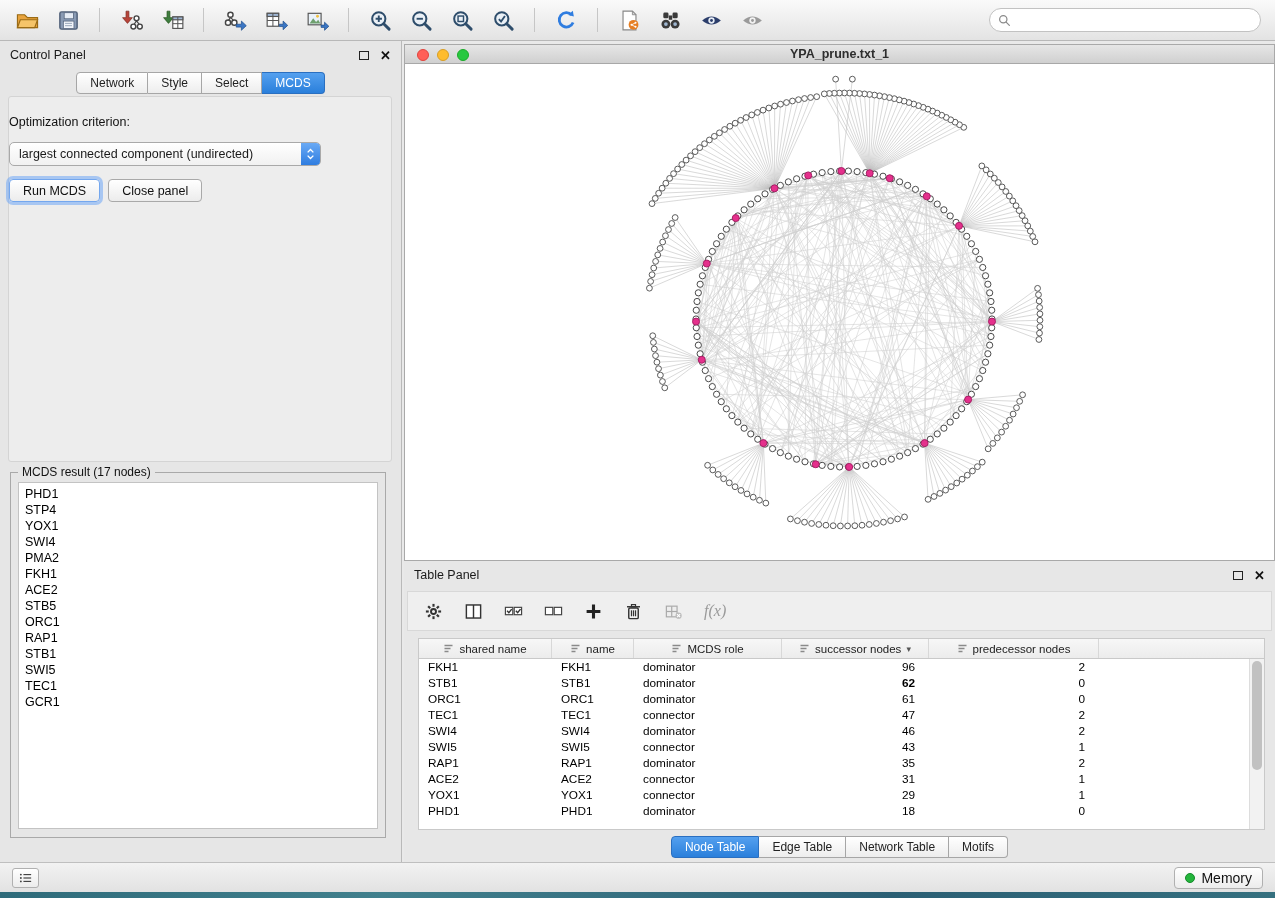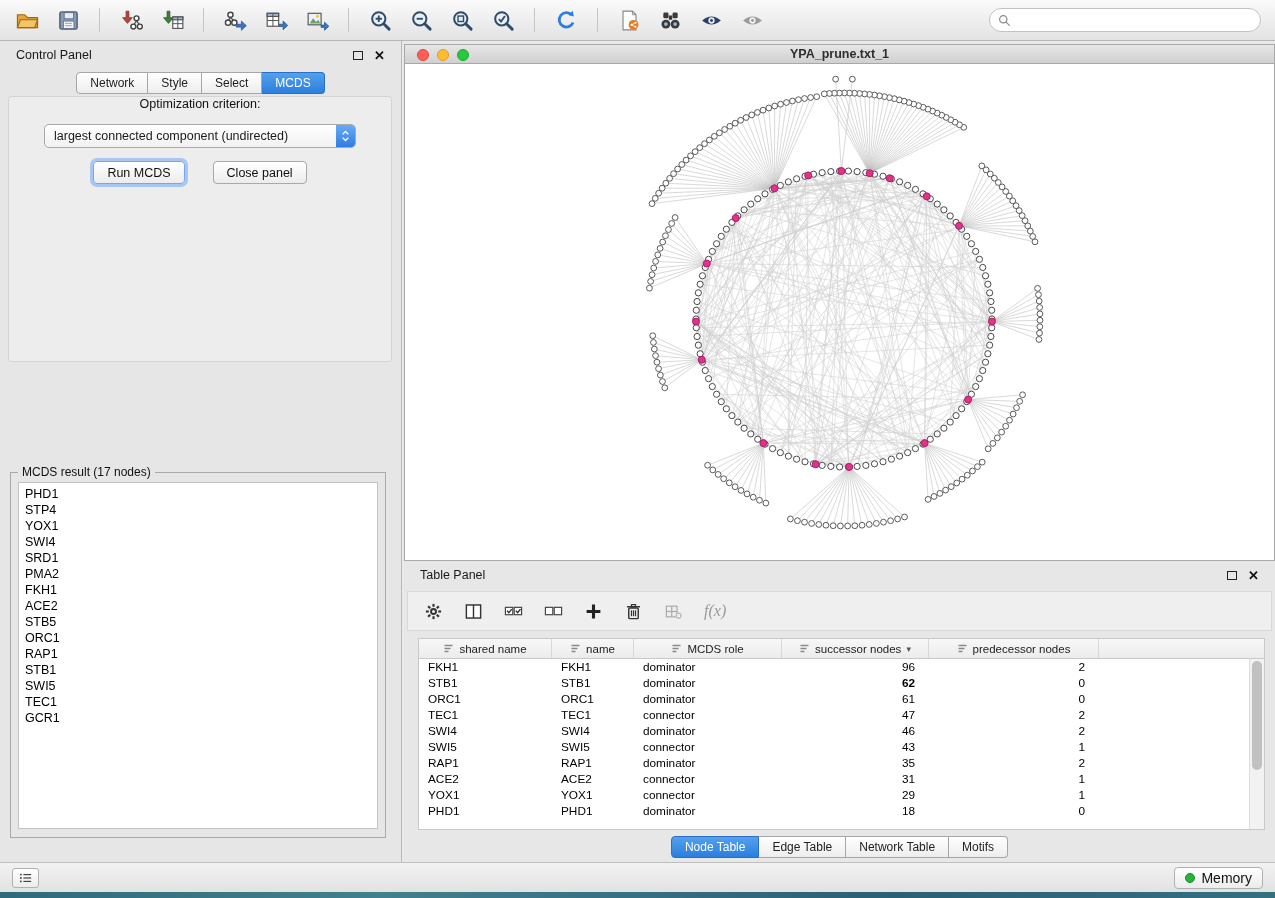--- a/index.html
+++ b/index.html
@@ -24,57 +24,57 @@
   .tb-sep { width:1px; height:24px; background:#c6c6c6; margin:0 7px; }
   .search-box {
     margin-left:auto; width:272px; height:24px; background:#fff;
     border:1px solid #c2c2c2; border-radius:12px;
     display:flex; align-items:center; padding:0 8px; gap:5px;
   }
   .search-box svg { width:13px; height:13px; flex:none; }
   .search-box input { border:none; outline:none; flex:1; font:12px "Liberation Sans",sans-serif; background:transparent; }
 
   
-  .panel-header { height:28px; display:flex; align-items:center; padding:0 16px; font-size:12.5px; color:#1a1a1a; }
+  .panel-header { height:28px; display:flex; align-items:center; padding:0 10px; font-size:12.5px; color:#1a1a1a; }
   .win-controls { margin-left:auto; display:flex; align-items:center; gap:11px; }
   .float-btn { width:10px; height:9px; border:1.4px solid #222; display:inline-block; }
   .close-btn { font-size:13px; font-weight:bold; color:#111; line-height:1; }
 
   .tabbar { display:flex; }
   .tab { padding:3px 13px; font-size:12px; color:#222; background:linear-gradient(#ffffff,#ededed);
          border:1px solid #a6a6a6; border-left:none; white-space:nowrap; }
   .tab:first-child { border-left:1px solid #a6a6a6; border-radius:4px 0 0 4px; }
   .tab:last-child { border-radius:0 4px 4px 0; }
   .tab.active { background:linear-gradient(#54a0ef,#2a7fdb); color:#fff; border-color:#2a6fc0; }
 
   
   #control-panel {
     position:absolute; left:0; top:41px; width:402px; height:821px;
     background:#e6e6e6; border-right:1px solid #b9b9b9;
   }
   #cp-tabwrap { position:absolute; left:0; right:0; top:31px; display:flex; justify-content:center; }
   #cp-card {
-    position:absolute; left:8px; right:9px; top:55px; height:266px;
+    position:absolute; left:8px; right:9px; top:55px; height:366px;
     background:#ededed; border:1px solid #d4d4d4; border-radius:3px;
-    display:flex; flex-direction:column; align-items:center; gap:13px;
+    display:flex; flex-direction:column; align-items:flex-start; padding-top:18px; gap:13px;
   }
   .opt-label { font-size:12.5px; color:#111; }
   .dropdown {
     width:312px; height:24px; background:linear-gradient(#ffffff,#f1f1f1);
     border:1px solid #a9a9a9; border-radius:5px;
     display:flex; align-items:center; position:relative;
   }
   .dd-text { font-size:12.5px; padding-left:9px; flex:1; white-space:nowrap; overflow:hidden; }
   .dd-stepper {
     width:19px; height:100%; border-radius:0 4px 4px 0;
     background:linear-gradient(#6aaaf5,#2f7de0);
     display:flex; align-items:center; justify-content:center;
   }
   .dd-stepper svg { width:13px; height:16px; }
-  .btn-row { display:flex; gap:28px;border-radius:9px; }
+  .btn-row { display:flex; gap:8px;border-radius:9px; }
   .mac-btn {
     height:23px; padding:0 13px; font:12.5px "Liberation Sans",sans-serif;
     background:linear-gradient(#ffffff,#ececec); border:1px solid #a9a9a9; border-radius:4px; color:#111;
   }
   .mac-btn.focused { border-color:#74a7ee; box-shadow:0 0 0 3px rgba(110,165,245,.55); }
 
   #mcds-fieldset {
     position:absolute; left:10px; right:15px; top:424px; bottom:24px;
     border:1px solid #a9a9a9; padding:3px 7px 8px 7px;
   }
@@ -348,21 +348,20 @@
     </div>
   </div>
 
   <fieldset id="mcds-fieldset">
     <legend>MCDS result (17 nodes)</legend>
     <div id="mcds-list">
         <div class="mcds-item">PHD1</div>
         <div class="mcds-item">STP4</div>
         <div class="mcds-item">YOX1</div>
         <div class="mcds-item">SWI4</div>
-        <div class="mcds-item">SRD1</div>
         <div class="mcds-item">PMA2</div>
         <div class="mcds-item">FKH1</div>
         <div class="mcds-item">ACE2</div>
         <div class="mcds-item">STB5</div>
         <div class="mcds-item">ORC1</div>
         <div class="mcds-item">RAP1</div>
         <div class="mcds-item">STB1</div>
         <div class="mcds-item">SWI5</div>
         <div class="mcds-item">TEC1</div>
         <div class="mcds-item">GCR1</div>

